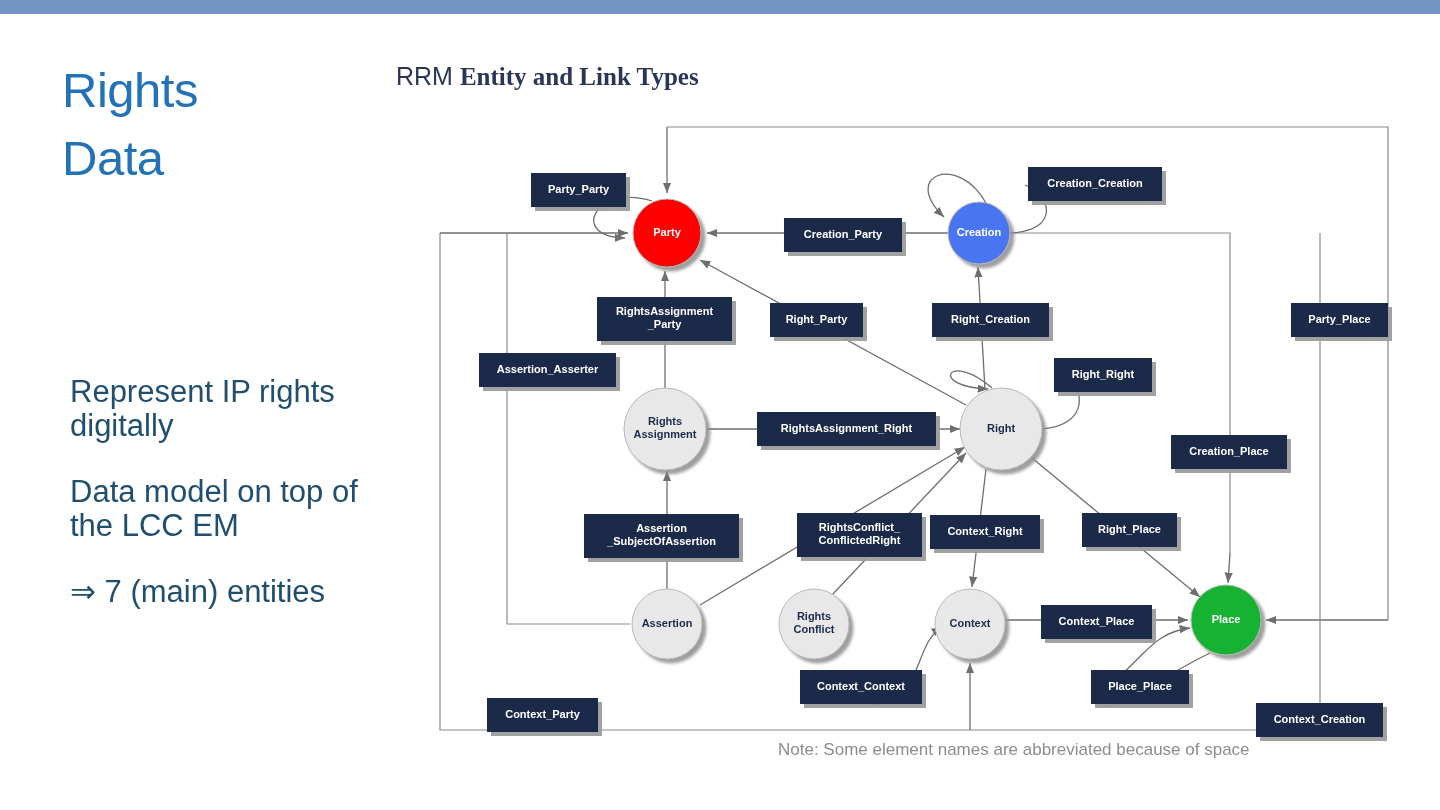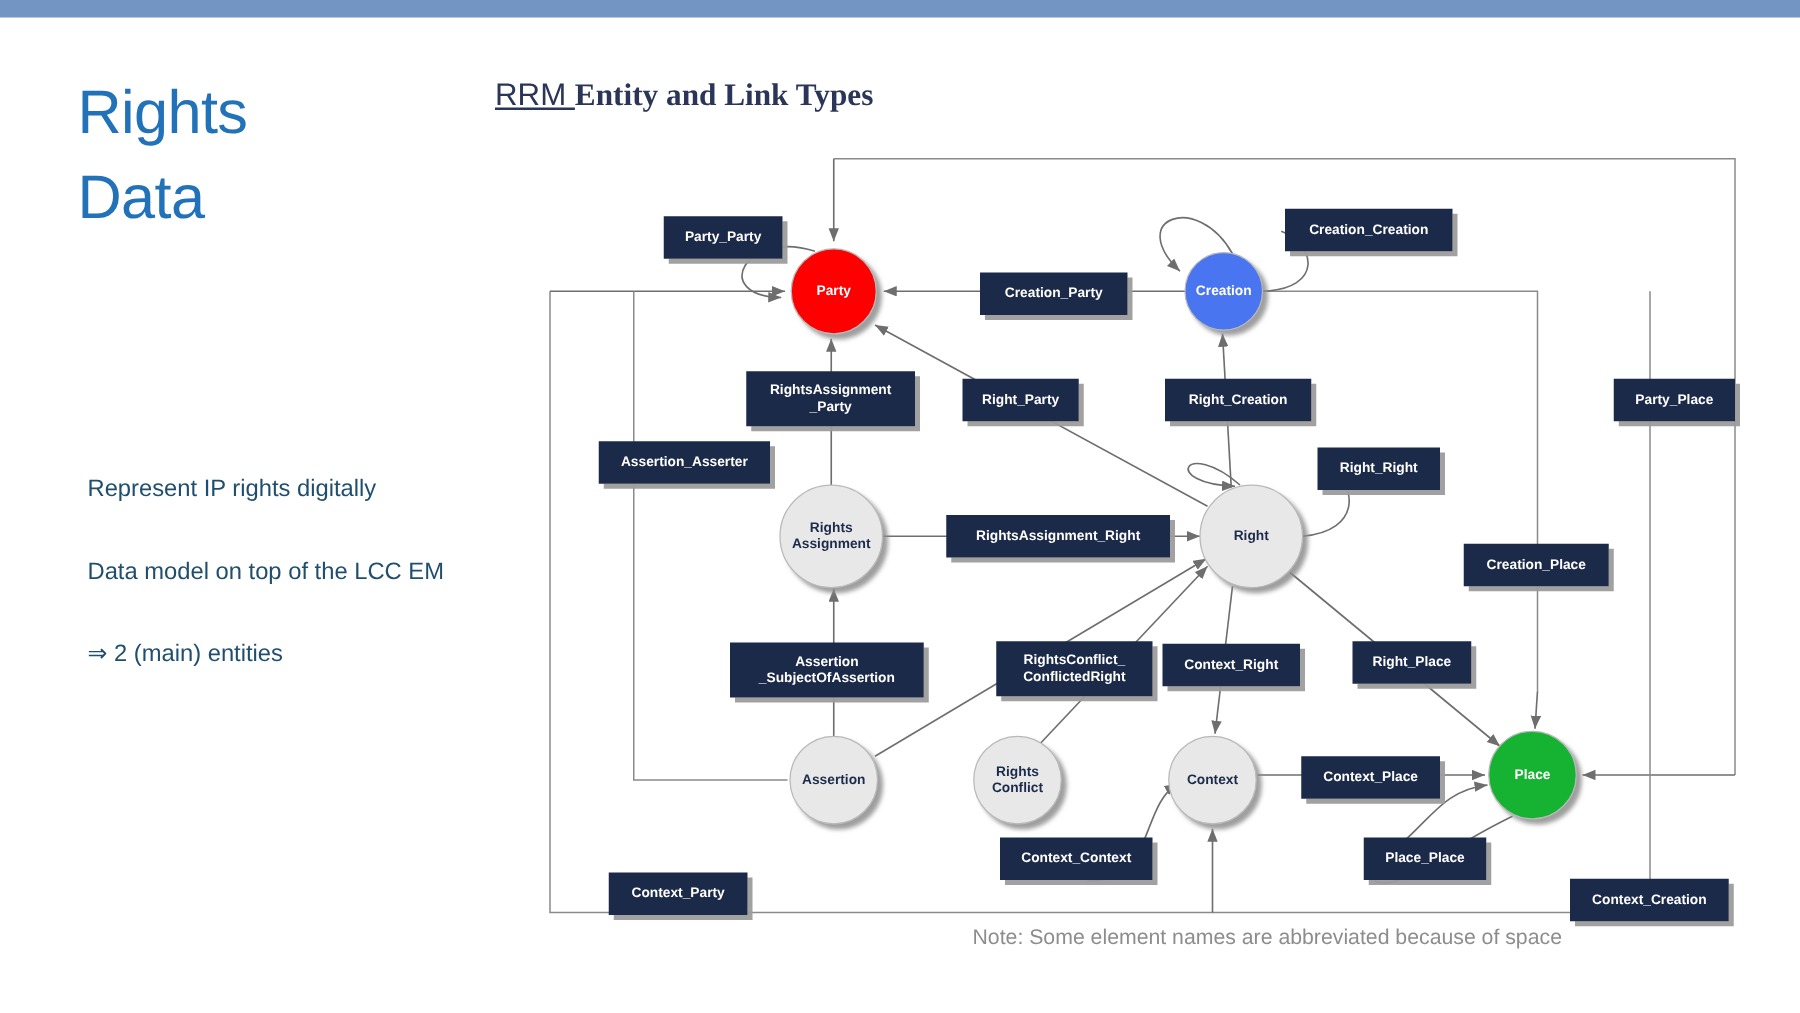--- a/index.html
+++ b/index.html
@@ -17,29 +17,29 @@
   
   #slide-title{
     position:absolute;left:62px;top:56px;width:320px;
     color:#2272b9;
     font-size:49px;line-height:68px;font-weight:400;
     letter-spacing:-0.5px;
   }
   #bullets{
     position:absolute;left:70px;top:375px;width:330px;
     color:#1f4e6e;
-    font-size:19px;line-height:34px;
+    font-size:31px;line-height:34px;
   }
   .bullet{margin-bottom:32px;}
   
   #diagram-title{
     position:absolute;left:396px;top:62px;
     font-size:25px;color:#2b3558;
   }
-  #diagram-title .light{font-weight:400;text-decoration:underline;}
+  #diagram-title .light{font-weight:400;}
   #diagram-title .bold{font-weight:700;font-family:Liberation Serif, serif;}
   #diagram-wrap{
     position:absolute;left:400px;top:105px;width:1020px;height:660px;
   }
   #diagram-svg{display:block;width:1020px;height:660px;}
   .node-label{
     font-family:"Liberation Sans","DejaVu Sans",sans-serif;
     font-weight:700;font-size:11px;
     text-anchor:middle;
     dominant-baseline:middle;
@@ -64,21 +64,21 @@
 <div id="top-banner"></div>
 
 <div id="slide-title">
   <div>Rights</div>
   <div>Data</div>
 </div>
 
 <div id="bullets">
   <div class="bullet">Represent IP rights digitally</div>
   <div class="bullet">Data model on top of the LCC EM</div>
-  <div class="bullet">⇒ 2 (main) entities</div>
+  <div class="bullet">⇒ 7 (main) entities</div>
 </div>
 
 <div id="diagram-title">
   <span class="light">RRM </span><span class="bold">Entity and Link Types</span>
 </div>
 
 <div id="diagram-wrap">
   <svg id="diagram-svg" viewBox="0 0 1020 660" xmlns="http://www.w3.org/2000/svg">
     <defs>
       <marker id="arrow" markerWidth="9" markerHeight="9" refX="8" refY="3.2" orient="auto">

